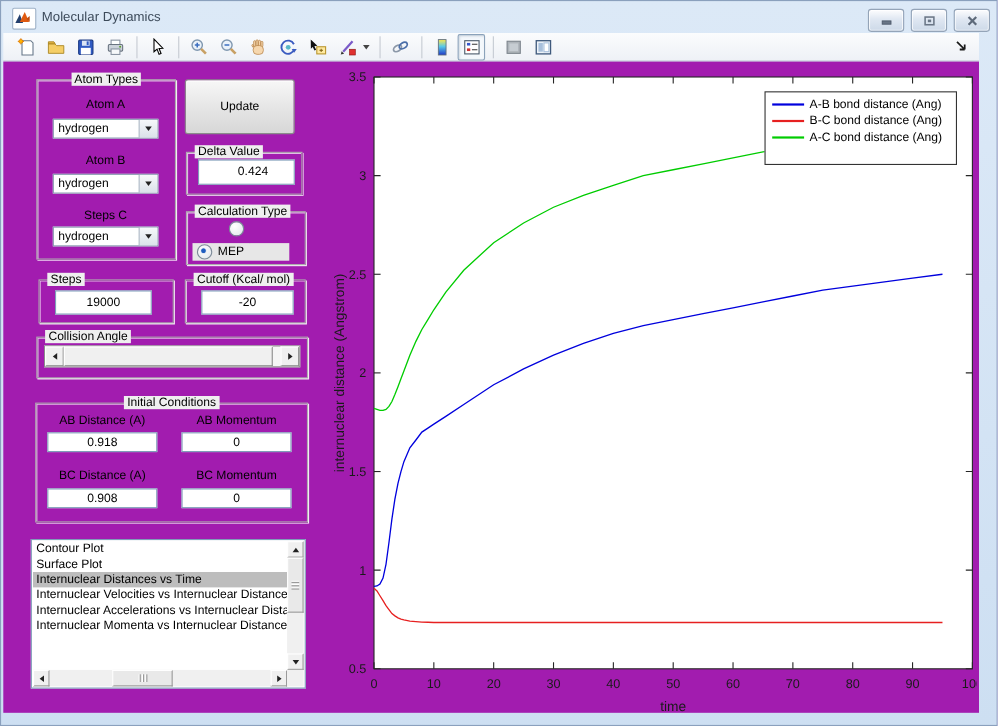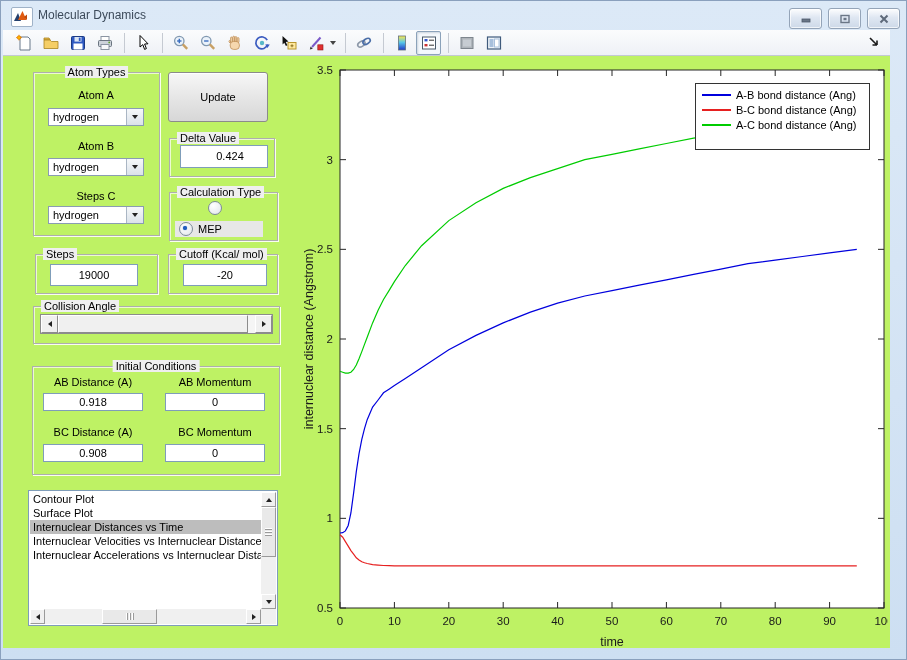--- a/index.html
+++ b/index.html
@@ -13,21 +13,21 @@
   .winbtns{position:absolute;right:7px;top:8px;display:flex;gap:6px;}
   .winbtn{width:31px;height:19px;border:1px solid #94a4b8;border-radius:3px;background:linear-gradient(#fdfdfe,#dfe7f2 45%,#cdd9e8);display:flex;align-items:center;justify-content:center;box-shadow:inset 0 0 0 1px rgba(255,255,255,.7);}
   
   .toolbar{position:absolute;left:3px;top:30px;width:887px;height:26px;background:linear-gradient(#fbfcfd,#eef1f6);border-bottom:1px solid #c3c9d2;display:flex;align-items:center;padding-left:8px;box-sizing:border-box;}
   .tbtn{width:23px;height:22px;display:flex;align-items:center;justify-content:center;border:1px solid transparent;border-radius:2px;margin-right:2px;}
   .tbtn.pressed{border:1px solid #8ba2ba;background:#f4f8fc;box-shadow:inset 1px 1px 2px rgba(90,110,140,.25);}
   .tsep{width:1px;height:20px;background:#c5cad2;margin:0 5px;}
   .tcaret{width:0;height:0;border-left:3.5px solid transparent;border-right:3.5px solid transparent;border-top:4px solid #444;margin:0 4px 0 0;}
   .dock-btn{position:absolute;right:8px;top:4px;width:16px;height:16px;display:flex;align-items:center;justify-content:center;}
   
-  .client{position:absolute;left:3px;top:56px;width:887px;height:592px;background:#bef264;}
+  .client{position:absolute;left:3px;top:56px;width:887px;height:592px;background:#a21caf;}
   
   .gbox{position:absolute;border:1px solid #aeaeae;box-shadow:1px 1px 0 rgba(255,255,255,.9), inset 1px 1px 0 rgba(255,255,255,.7);}
   .gtitle{position:absolute;top:-7px;left:7px;background:#efefef;padding:0 3px;white-space:nowrap;}
   .gtitle.center{left:50%;transform:translateX(-50%);}
   .lbl{position:absolute;text-align:center;white-space:nowrap;}
   
   .edit{position:absolute;background:#fff;border:1px solid #7f9db9;text-align:center;line-height:20px;box-sizing:border-box;}
   
   .dd{position:absolute;height:18px;background:#fff;border:1px solid #8a9cb2;box-sizing:border-box;}
   .dd .dd-txt{position:absolute;left:4px;top:2px;}
@@ -316,20 +316,21 @@
     <div class="edit" style="left:40px;top:388px;width:100px;height:18px;line-height:16px;">0.908</div>
     <div class="edit" style="left:162px;top:388px;width:100px;height:18px;line-height:16px;">0</div>
 
     <div class="listbox" style="left:25px;top:434px;width:250px;height:136px;">
       <div class="lb-items">
         <div class="lb-item">Contour Plot</div>
         <div class="lb-item">Surface Plot</div>
         <div class="lb-item selected">Internuclear Distances vs Time</div>
         <div class="lb-item">Internuclear Velocities vs Internuclear Distance</div>
         <div class="lb-item">Internuclear Accelerations vs Internuclear Distance</div>
+        <div class="lb-item">Internuclear Momenta vs Internuclear Distance</div>
       </div>
 
       <div class="sb" style="right:1px;top:1px;width:15px;bottom:16px;">
         <div class="sb-btn" style="left:0;right:0;top:0;height:15px;">
             <span class="tri-u"></span>
           </div>
         <div class="sb-thumb" style="left:0;right:0;top:15px;height:50px;">
           <span class="grip-h" style="top:21px;"></span>
             <span class="grip-h" style="top:24px;"></span>
             <span class="grip-h" style="top:27px;"></span>

